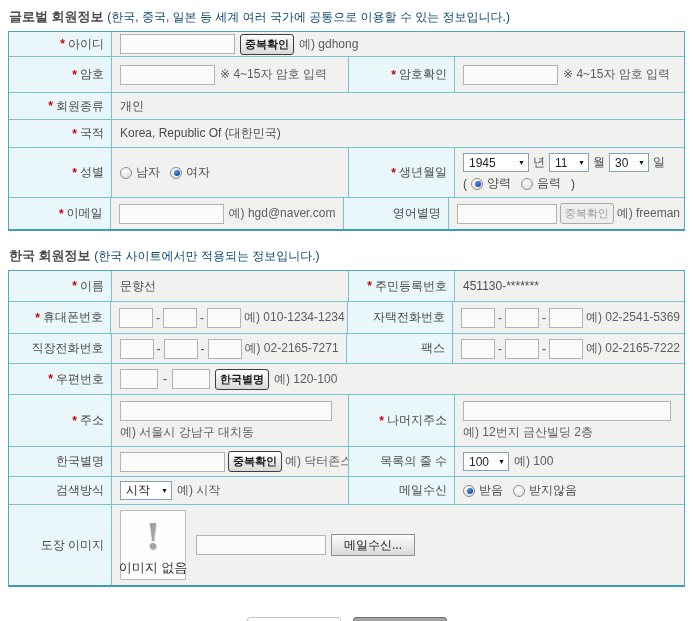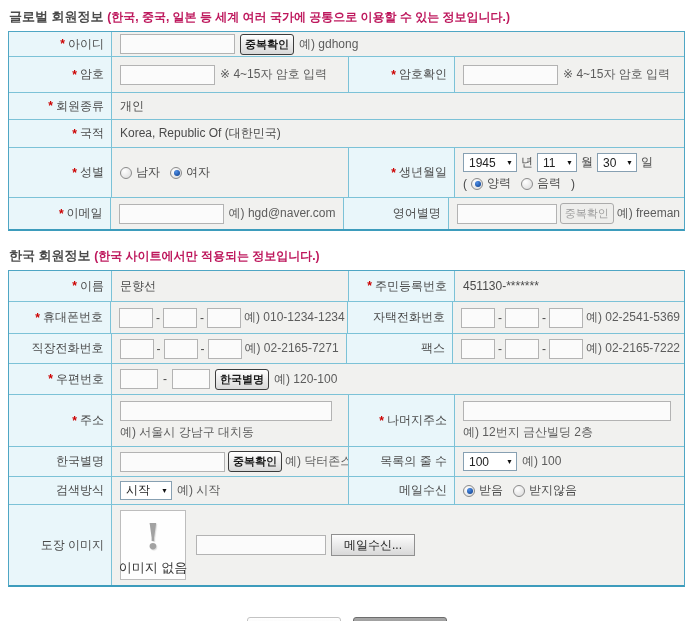--- a/index.html
+++ b/index.html
@@ -5,21 +5,21 @@
   * { box-sizing: border-box; }
   html,body { margin:0; padding:0; }
   body {
     width:693px; height:621px; overflow:hidden; background:#fff;
     font-family:"Liberation Sans","DejaVu Sans",sans-serif;
     font-size:12px; color:#4a4a4a;
   }
   .wrap { padding:5px 8px 0 8px; }
   .sec-title { margin:3px 0 5px 1px; font-size:13px; color:#4a4a4a; }
   .sec-title .t { font-weight:bold; }
-  .sec-title .s { font-weight:bold; color:#be185d; font-size:12px; }
+  .sec-title .s { font-weight:normal; color:#0c4a6e; font-size:12px; }
 
   .tbl { width:677px; border:1px solid #4fa6c4; border-bottom:2px solid #3d9cbc; }
   .row { display:flex; align-items:stretch; border-top:1px solid #7cc2d7; }
   .row:first-child { border-top:0; }
   .cell { display:flex; align-items:center; }
   .lbl { background:#e9f6fa; justify-content:flex-end; padding-right:7px; color:#4a4a4a; }
   .l1 { width:102px; }
   .l2 { width:106px; border-left:1px solid #7cc2d7; }
   .val { background:#f1f1ef; padding-left:8px; padding-right:4px; border-left:1px solid #7cc2d7; gap:5px; }
   .v1 { width:237px; }
@@ -48,21 +48,21 @@
   .btn-std {
     height:22px; border:1px solid #909090; background:linear-gradient(#fdfdfd,#d8d8d8);
     padding:0 12px; font:inherit; color:#222; cursor:pointer; white-space:nowrap;
   }
 
   .sel {
     display:inline-flex; align-items:center; justify-content:space-between;
     height:19px; border:1px solid #87a0b2; background:#fff; padding:0 3px 0 5px; color:#222;
   }
   .sel .ar { font-size:7px; color:#111; margin-left:7px; }
-  .sw54{width:54px}.sw40{width:40px}.sw46{width:54px}.sw52{width:52px}
+  .sw54{width:66px}.sw40{width:40px}.sw46{width:46px}.sw52{width:52px}
 
   .rgroup { display:flex; align-items:center; gap:4px; }
   .radio { position:relative; width:12px; height:12px; border-radius:50%;
     border:1px solid #8b8b8b; background:radial-gradient(circle at 35% 30%, #ffffff, #d9d9d9);
     display:inline-block; flex:0 0 auto; }
   .radio.on::after { content:""; position:absolute; left:2.5px; top:2.5px; width:6px; height:6px;
     border-radius:50%; background:radial-gradient(circle at 35% 30%, #4f8fe8, #093a86); }
   .rl { margin-right:6px; }
 
   .stamp { width:66px; height:70px; border:1px solid #bdbdbd; background:#fefefe;

